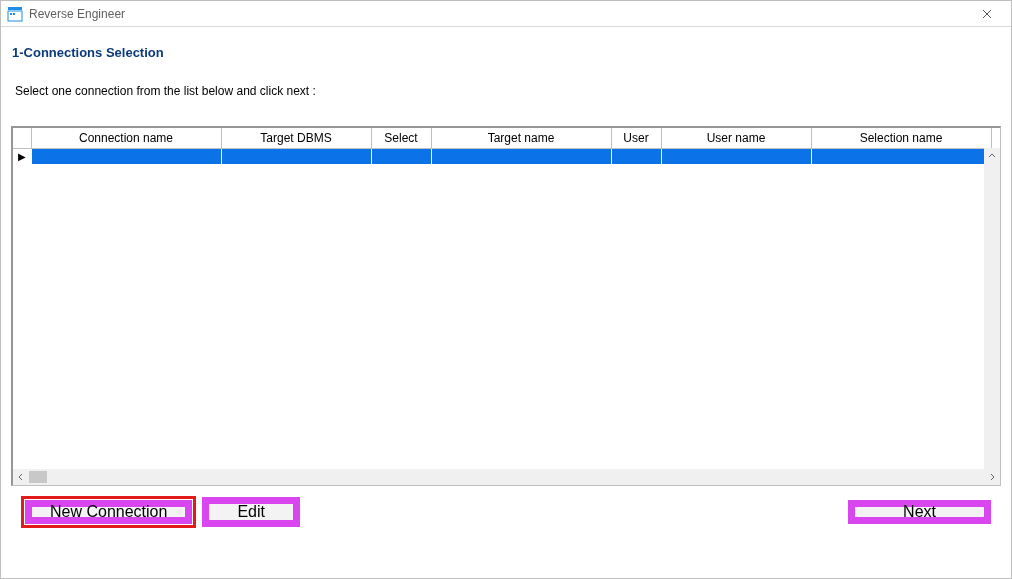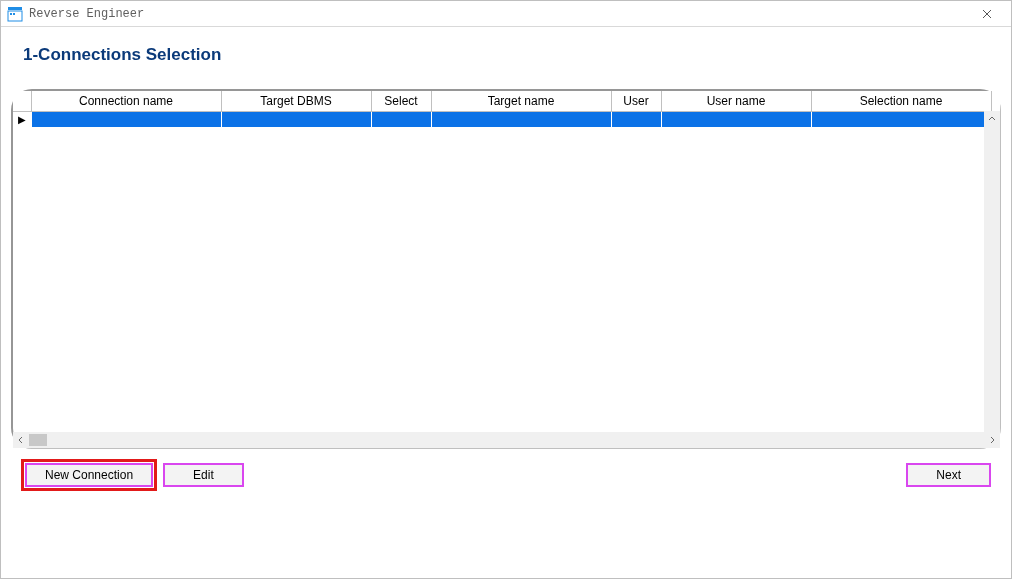--- a/index.html
+++ b/index.html
@@ -1,48 +1,48 @@
 <!DOCTYPE html>
 <html><head>
   <meta charset="utf-8">
   <style>
     * { box-sizing: border-box; margin: 0; padding: 0; }
     body { font-family: "Segoe UI", Tahoma, sans-serif; font-size: 12px; color: #000; background: #fff; width: 1012px; height: 579px; overflow: hidden; border: 1px solid #bfbfbf; }
-    .titlebar { height: 26px; display: flex; align-items: center; padding: 0 6px; border-bottom: 1px solid #d9d9d9; font-family: Liberation Mono, monospace; }
+    .titlebar { height: 26px; display: flex; align-items: center; padding: 0 6px; border-bottom: 1px solid #d9d9d9; }
     .app-icon { width: 16px; height: 16px; margin-right: 6px; }
     .app-icon svg { display: block; }
     .titlebar-title { color: #5f5f5f; font-size: 12px; flex: 1; }
     .close-x { width: 36px; height: 26px; display: flex; align-items: center; justify-content: center; color: #555; }
     .close-x svg { display: block; }
 
     .content { padding: 18px 10px 10px 10px; }
-    .step-title { color: #0b3a7a; font-weight: 600; font-size: 17px; margin-bottom: 24px; margin-left: 12px; }
+    .step-title { color: #0b3a7a; font-weight: 600; font-size: 13px; margin-bottom: 24px; margin-left: 1px; }
     .instruction { font-size: 12px; color: #000; margin-bottom: 28px; margin-left: 4px; }
 
-    .grid-wrap { border-top: 2px solid #969696; border-left: 2px solid #969696; border-right: 1px solid #bfbfbf; border-bottom: 1px solid #bfbfbf; height: 360px; position: relative; display: flex; flex-direction: column; border-radius: 21px; }
+    .grid-wrap { border-top: 2px solid #969696; border-left: 2px solid #969696; border-right: 1px solid #bfbfbf; border-bottom: 1px solid #bfbfbf; height: 360px; position: relative; display: flex; flex-direction: column; }
     .grid-inner { flex: 1; overflow: hidden; position: relative; }
     .grid-table { width: 100%; border-collapse: collapse; table-layout: fixed; }
     .grid-table th { font-weight: 400; font-size: 12px; color: #000; background: #fff; border-right: 1px solid #c0c0c0; border-bottom: 1px solid #c0c0c0; height: 20px; text-align: center; vertical-align: middle; padding: 0 2px; }
     .grid-table th.rowhead-col { width: 18px; border-right: 1px solid #c0c0c0; }
     .grid-table th.scrollpad-col { width: 16px; border-right: none; }
     .grid-table td { height: 16px; border-right: 1px solid #fff; }
     .grid-table td.rowsel { background: #fff; width: 18px; text-align: center; vertical-align: middle; }
     .rowsel-marker { font-size: 10px; line-height: 1; color: #000; }
     .selrow td.cell { background: #0b72e7; }
     .grid-table td.scrollpad { background: #fff; width: 16px; }
     .vscroll-track { position: absolute; right: 0; top: 20px; bottom: 0; width: 16px; background: #f0f0f0; }
     .vscroll-up { position: absolute; top: 0; left: 0; right: 0; height: 16px; display: flex; align-items: center; justify-content: center; color: #666; }
     .hscroll-bar { height: 16px; background: #f0f0f0; position: relative; }
     .hscroll-left { position: absolute; left: 0; top: 0; width: 16px; height: 16px; display: flex; align-items: center; justify-content: center; color: #666; }
     .hscroll-right { position: absolute; right: 0; top: 0; width: 16px; height: 16px; display: flex; align-items: center; justify-content: center; color: #666; }
     .hscroll-thumb { position: absolute; left: 16px; top: 2px; width: 18px; height: 12px; background: #c8c8c8; }
     .scroll-glyph svg { display: block; }
 
     .footer { padding: 10px 10px; display: flex; align-items: center; }
-    .btn { height: 24px; padding: 0 18px; font-size: 12px; background: #f3f3f3; border: 2px solid #d946ef; cursor: default; display: inline-flex; align-items: center; justify-content: center; }
+    .btn { height: 24px; padding: 0 18px; font-size: 16px; background: #f3f3f3; border: 7px solid #d946ef; cursor: default; display: inline-flex; align-items: center; justify-content: center; }
     .btn-highlight-box { border: 3px solid #e21a1a; padding: 1px; display: inline-flex; }
     .footer-left { display: flex; align-items: center; }
     .footer-spacer { flex: 1; }
   </style>
 </head>
 <body>
 
 <div class="titlebar">
   <span class="app-icon">
     <svg width="16" height="16" viewBox="0 0 16 16">
@@ -55,20 +55,21 @@
   <span class="titlebar-title">Reverse Engineer</span>
   <span class="close-x">
     <svg width="10" height="10" viewBox="0 0 10 10">
         <path d="M1 1 L9 9 M9 1 L1 9" stroke="#555" stroke-width="1"></path>
       </svg>
   </span>
 </div>
 
 <div class="content">
   <div class="step-title">1-Connections Selection</div>
+  <div class="instruction">Select one connection from the list below and click next :</div>
 
   <div class="grid-wrap">
     <div class="grid-inner">
       <table class="grid-table">
         <colgroup id="cg">
             <col style="width:18px">
             <col style="width:190px">
             <col style="width:150px">
             <col style="width:60px">
             <col style="width:180px">
@@ -128,15 +129,15 @@
   </div>
 
   <div class="footer">
     <div class="footer-left">
       <span class="btn-highlight-box">
         <span class="btn">New Connection</span>
       </span>
       <span class="btn" style="margin-left:6px; padding:8px 28px;">Edit</span>
     </div>
     <div class="footer-spacer"></div>
-    <span class="btn" style="padding:0 28px;">Next</span>
+    <span class="btn" style="padding:0 48px;">Next</span>
   </div>
 </div>
 
 </body></html>

